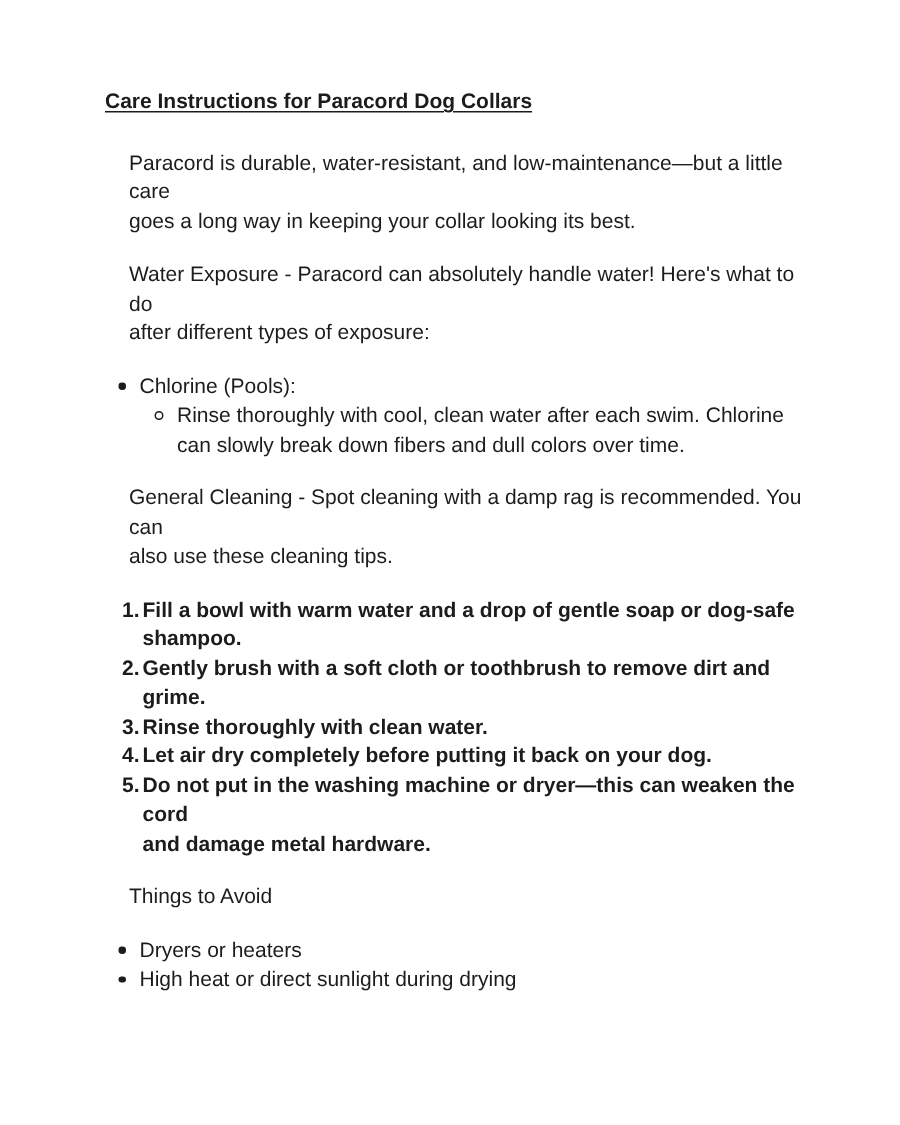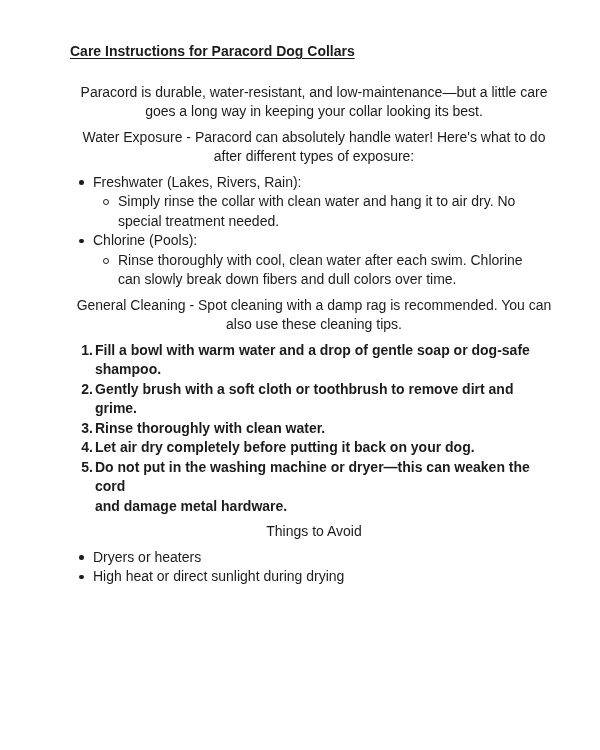--- a/index.html
+++ b/index.html
@@ -14,35 +14,35 @@
     font-family: "Liberation Sans", sans-serif;
     font-size: 14px;
     line-height: 19.5px;
     color: #1d1c1d;
     -webkit-font-smoothing: antialiased;
   }
   .page {
     box-sizing: border-box;
     width: 598px;
     height: 750px;
-    padding: 42px 40px 0 70px;
+    padding: 58px 40px 0 70px;
     background: #ffffff;
   }
   .pre { white-space: pre-line; }
 
   .doc-title {
     font-size: 14px;
     font-weight: 700;
     line-height: 19.5px;
     margin: 0 0 21px 0;
     text-decoration: underline;
     text-underline-offset: 2px;
     text-decoration-thickness: 1.4px;
   }
-  p.para { margin: 6px; text-align: center; }
+  p.para { margin: 16px; }
   .mb17 { margin-bottom: 17px; }
   .mb18 { margin-bottom: 18px; }
   .mb11 { margin-bottom: 11px; }
   .mb12 { margin-bottom: 12px; font-weight: bold; }
   .mb0  { margin-bottom: 0; }
   strong { font-weight: 400; }
 
   ul.blist, ol.nlist, ul.sublist {
     margin: 0;
     padding: 0;
@@ -99,31 +99,20 @@
 
   <p class="para mb17 pre">Paracord is durable, water-resistant, and low-maintenance—but a little care
 goes a long way in keeping your collar looking its best.</p>
 
   <p class="para mb18"><strong>Water Exposure</strong><span class="pre"> - Paracord can absolutely handle water! Here's what to do
 after different types of exposure:</span></p>
 
   <ul class="blist mb11">
     <li>
       <span class="li-dot"></span>
-      <div>Freshwater (Lakes, Rivers, Rain):</div>
-      <ul class="sublist">
-        <li>
-          <span class="li-circle"></span>
-          <div class="pre">Simply rinse the collar with clean water and hang it to air dry. No
-special treatment needed.</div>
-        </li>
-      </ul>
-    </li>
-    <li>
-      <span class="li-dot"></span>
       <div>Chlorine (Pools):</div>
       <ul class="sublist">
         <li>
           <span class="li-circle"></span>
           <div class="pre">Rinse thoroughly with cool, clean water after each swim. Chlorine
 can slowly break down fibers and dull colors over time.</div>
         </li>
       </ul>
     </li>
   </ul>

